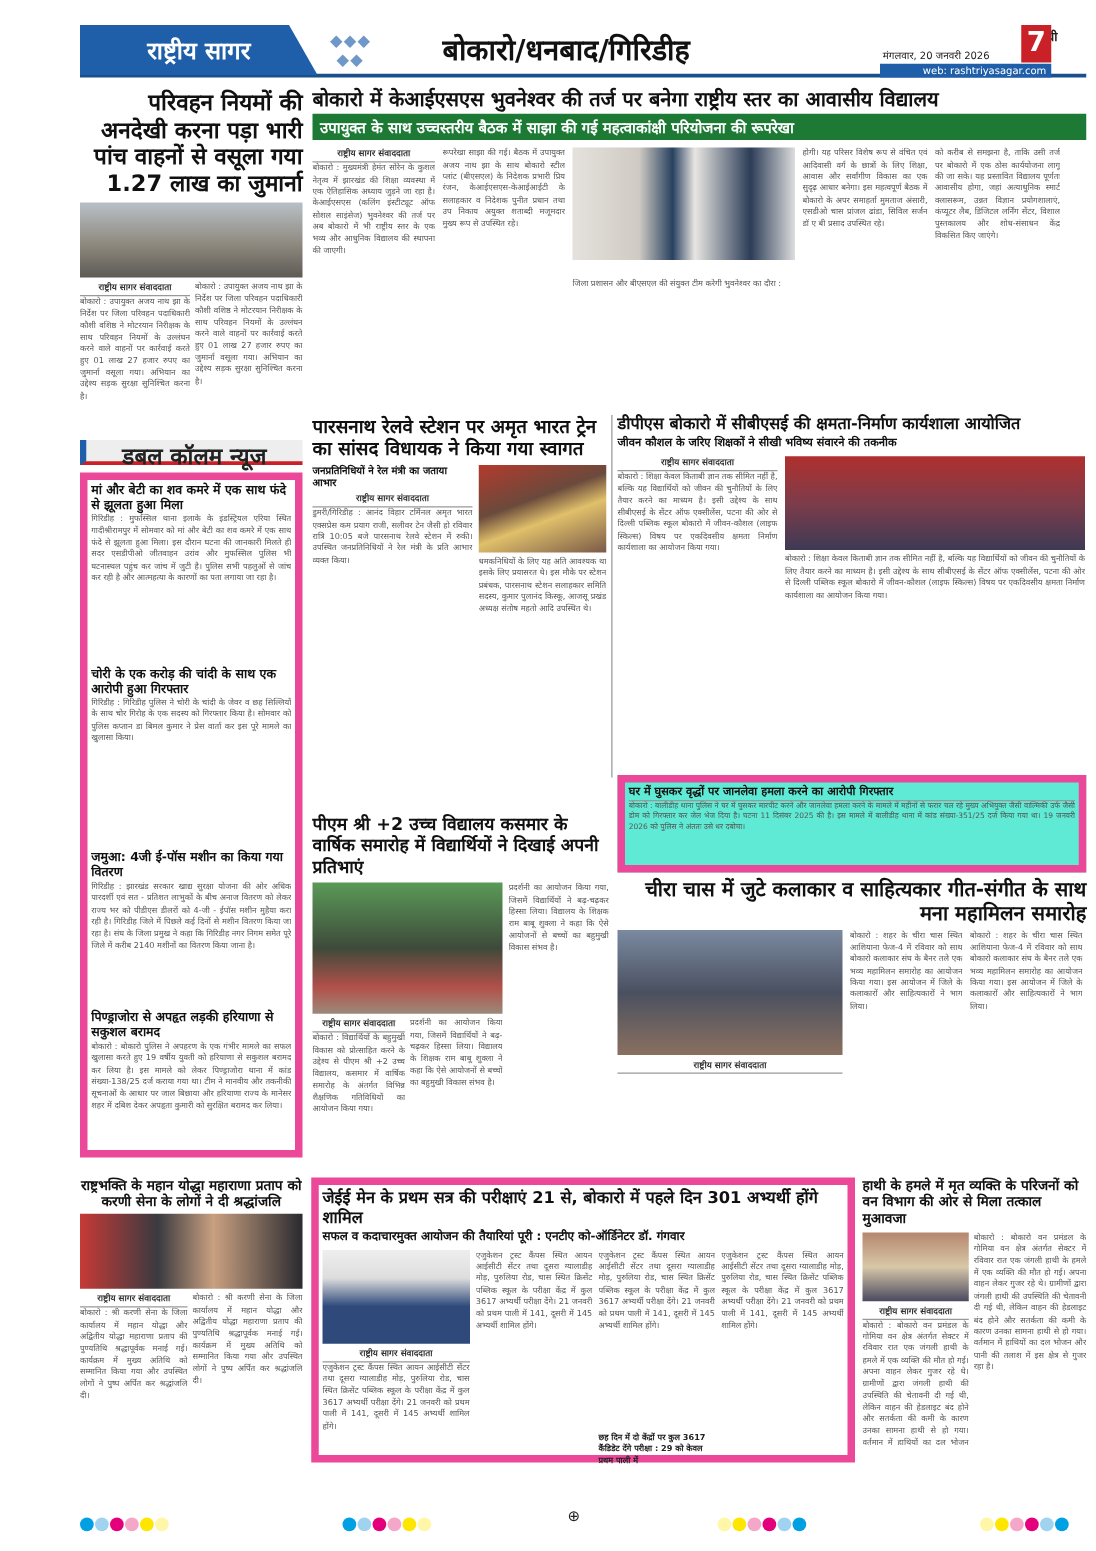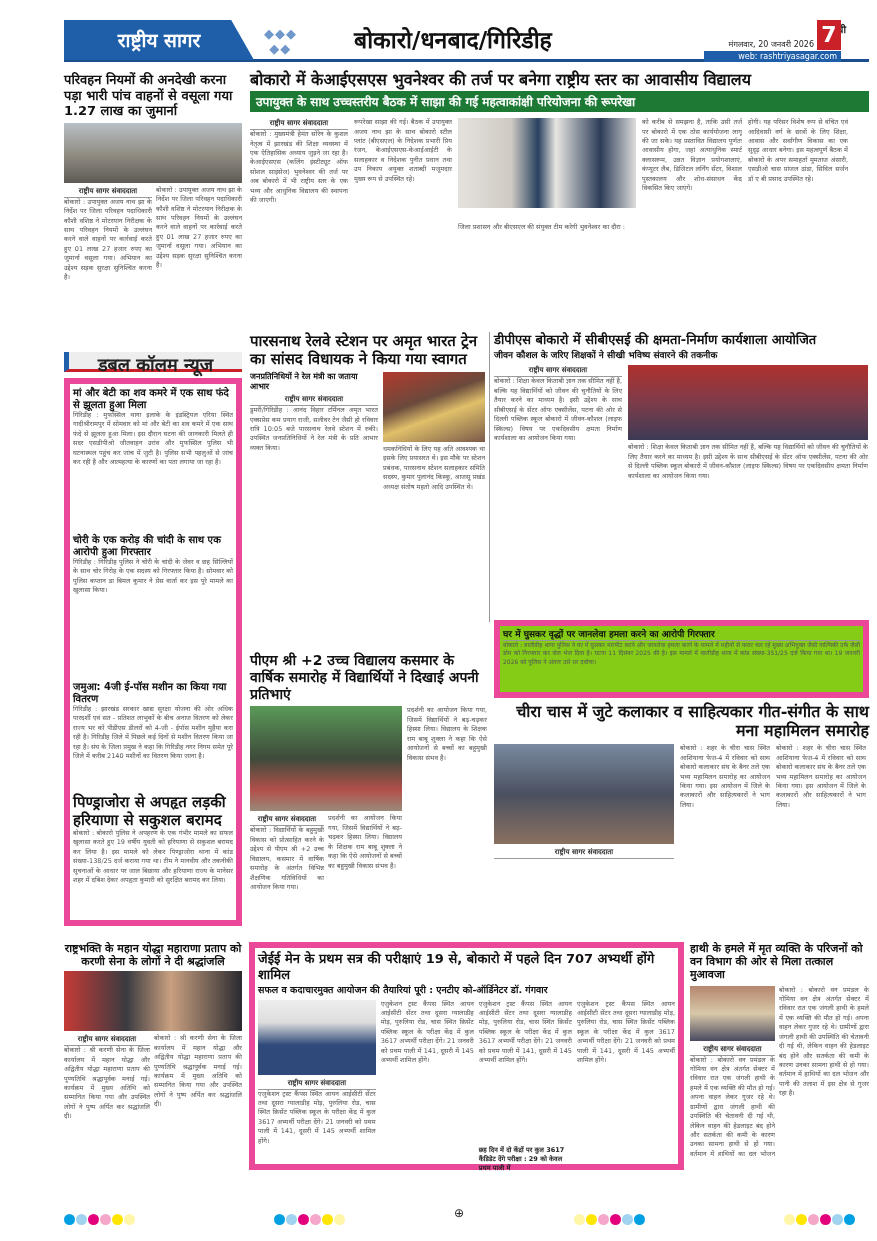--- a/index.html
+++ b/index.html
@@ -3,21 +3,21 @@
 <meta charset="utf-8">
 <style>
 *{box-sizing:border-box;margin:0;padding:0}
 body{width:877px;height:1241px;background:#fff;font-family:"DejaVu Sans",sans-serif;color:#222;position:relative;overflow:hidden}
 .abs{position:absolute}
 .mast{left:64px;top:20px;width:805px;height:42px;border-bottom:3px solid #1a4e8c}
 .logo{left:0;top:0;width:190px;height:40px;background:#1f5fa9;color:#fff;font-weight:bold;font-size:19px;display:flex;align-items:center;justify-content:center;clip-path:polygon(0 0,88% 0,100% 100%,0 100%)}
 .dots{left:200px;top:6px;width:60px;height:30px;font-size:13px;color:#6f97c9;letter-spacing:1px}
 .sect{left:290px;top:3px;font-size:23px;font-weight:bold;color:#111}
 .city{left:672px;top:2px;width:110px;text-align:right;font-size:10px;font-weight:bold}
-.date{left:620px;top:18px;width:130px;text-align:right;font-size:8px}
+.date{left:620px;top:18px;width:130px;text-align:center;font-size:8px}
 .pgno{left:753px;top:0;width:24px;height:30px;background:#c92127;color:#fff;font-size:22px;font-weight:bold;text-align:center;line-height:30px}
 .web{left:640px;top:31px;width:137px;height:11px;background:#1f5fa9;color:#fff;font-size:8px;text-align:right;padding-right:4px;line-height:11px}
 .h{font-weight:bold;color:#111;line-height:1.2}
 .txt{font-size:6.5px;line-height:1.45;color:#555;text-align:justify;overflow:hidden}
 .photo{background:linear-gradient(135deg,#8a8f93,#c7c2bb 40%,#6f6a65 70%,#a9a39c);}
 .byline{font-size:7px;font-weight:bold;color:#333;text-align:center;border-bottom:1px solid #999;padding-bottom:2px}
 .green{background:#1d7a35;color:#fff;font-weight:bold;font-size:12px;padding:2px 6px}
 .box{border:6px solid #ec4899}
 .vrule{background:#999;width:1px}
 .reg{font-size:12px;letter-spacing:2px}
@@ -30,59 +30,59 @@
   <div class="abs logo">राष्ट्रीय सागर</div>
   <div class="abs dots">◆◆◆<br>&nbsp;◆◆</div>
   <div class="abs sect">बोकारो/धनबाद/गिरिडीह</div>
   <div class="abs city">रांची</div>
   <div class="abs date">मंगलवार, 20 जनवरी 2026</div>
   <div class="abs pgno">7</div>
   <div class="abs web">web: rashtriyasagar.com</div>
 </div>
 
 <div class="abs" style="left:64px;top:72px;width:178px">
-  <div class="h" style="font-size:13px;text-align:left">परिवहन नियमों की अनदेखी करना पड़ा भारी पांच वाहनों से वसूला गया 1.27 लाख का जुमार्ना</div>
+  <div class="h" style="font-size:18px;text-align:right">परिवहन नियमों की अनदेखी करना पड़ा भारी पांच वाहनों से वसूला गया 1.27 लाख का जुमार्ना</div>
   <div class="photo" style="height:60px;margin-top:4px;background:linear-gradient(180deg,#b8c0c6,#8f8a80 55%,#5d5a55)"></div>
   <div style="display:flex;gap:4px;margin-top:3px">
     <div style="width:88px">
         <div class="byline">राष्ट्रीय सागर संवाददाता</div>
     <div class="txt" style="height:95px">बोकारो : उपायुक्त अजय नाथ झा के निर्देश पर जिला परिवहन पदाधिकारी कौशी वशिष्ठ ने मोटरयान निरीक्षक के साथ परिवहन नियमों के उल्लंघन करने वाले वाहनों पर कार्रवाई करते हुए 01 लाख 27 हजार रुपए का जुमार्ना वसूला गया। अभियान का उद्देश्य सड़क सुरक्षा सुनिश्चित करना है।</div>
       </div>
     <div class="txt" style="width:86px;height:110px">बोकारो : उपायुक्त अजय नाथ झा के निर्देश पर जिला परिवहन पदाधिकारी कौशी वशिष्ठ ने मोटरयान निरीक्षक के साथ परिवहन नियमों के उल्लंघन करने वाले वाहनों पर कार्रवाई करते हुए 01 लाख 27 हजार रुपए का जुमार्ना वसूला गया। अभियान का उद्देश्य सड़क सुरक्षा सुनिश्चित करना है।</div>
   </div>
 </div>
 
 <div class="abs" style="left:64px;top:352px;width:178px;height:20px;border-left:5px solid #1f5fa9;border-bottom:3px solid #c92127;background:#eee;text-align:center;font-size:18px;font-weight:bold">डबल कॉलम न्यूज</div>
 
 <div class="abs box" style="left:64px;top:378px;width:178px;height:548px;padding:3px">
   <div class="h" style="font-size:10px">मां और बेटी का शव कमरे में एक साथ फंदे से झूलता हुआ मिला</div>
   <div class="txt" style="height:120px">गिरिडीह : मुफस्सिल थाना इलाके के इंडस्ट्रियल एरिया स्थित गादीश्रीरामपुर में सोमवार को मां और बेटी का शव कमरे में एक साथ फंदे से झूलता हुआ मिला। इस दौरान घटना की जानकारी मिलते ही सदर एसडीपीओ जीतवाहन उरांव और मुफस्सिल पुलिस भी घटनास्थल पहुंच कर जांच में जुटी है। पुलिस सभी पहलुओं से जांच कर रही है और आत्महत्या के कारणों का पता लगाया जा रहा है।</div>
   <div class="h" style="font-size:10px;margin-top:3px">चोरी के एक करोड़ की चांदी के साथ एक आरोपी हुआ गिरफ्तार</div>
   <div class="txt" style="height:120px">गिरिडीह : गिरिडीह पुलिस ने चोरी के चांदी के जेवर व छह सिल्लियों के साथ चोर गिरोह के एक सदस्य को गिरफ्तार किया है। सोमवार को पुलिस कप्तान डा बिमल कुमार ने प्रेस वार्ता कर इस पूरे मामले का खुलासा किया।</div>
   <div class="h" style="font-size:10px;margin-top:3px">जमुआ: 4जी ई-पॉस मशीन का किया गया वितरण</div>
   <div class="txt" style="height:85px">गिरिडीह : झारखंड सरकार खाद्य सुरक्षा योजना की ओर अधिक पारदर्शी एवं सत - प्रतिशत लाभुकों के बीच अनाज वितरण को लेकर राज्य भर को पीडीएस डीलरों को 4-जी - ईपॉस मशीन मुहैया करा रही है। गिरिडीह जिले में पिछले कई दिनों से मशीन वितरण किया जा रहा है। संघ के जिला प्रमुख ने कहा कि गिरिडीह नगर निगम समेत पूरे जिले में करीब 2140 मशीनों का वितरण किया जाना है।</div>
-  <div class="h" style="font-size:15px;margin-top:3px">पिण्ड्राजोरा से अपहृत लड़की हरियाणा से सकुशल बरामद</div>
+  <div class="h" style="font-size:10px;margin-top:19px">पिण्ड्राजोरा से अपहृत लड़की हरियाणा से सकुशल बरामद</div>
   <div class="txt" style="height:110px">बोकारो : बोकारो पुलिस ने अपहरण के एक गंभीर मामले का सफल खुलासा करते हुए 19 वर्षीय युवती को हरियाणा से सकुशल बरामद कर लिया है। इस मामले को लेकर पिण्ड्राजोरा थाना में कांड संख्या-138/25 दर्ज कराया गया था। टीम ने मानवीय और तकनीकी सूचनाओं के आधार पर जाल बिछाया और हरियाणा राज्य के मानेसर शहर में दबिश देकर अपहृता कुमारी को सुरक्षित बरामद कर लिया।</div>
 </div>
 
 <div class="abs" style="left:250px;top:70px;width:619px">
   <div class="h" style="font-size:16px">बोकारो में केआईएसएस भुवनेश्वर की तर्ज पर बनेगा राष्ट्रीय स्तर का आवासीय विद्यालय</div>
   <div class="green" style="margin-top:2px">उपायुक्त के साथ उच्चस्तरीय बैठक में साझा की गई महत्वाकांक्षी परियोजना की रूपरेखा</div>
   <div style="display:flex;gap:6px;margin-top:6px">
     <div style="width:98px">
         <div class="byline">राष्ट्रीय सागर संवाददाता</div>
       <div class="txt" style="height:185px">बोकारो : मुख्यमंत्री हेमंत सोरेन के कुशल नेतृत्व में झारखंड की शिक्षा व्यवस्था में एक ऐतिहासिक अध्याय जुड़ने जा रहा है। केआईएसएस (कलिंग इंस्टीट्यूट ऑफ सोशल साइंसेज) भुवनेश्वर की तर्ज पर अब बोकारो में भी राष्ट्रीय स्तर के एक भव्य और आधुनिक विद्यालय की स्थापना की जाएगी।</div>
       </div>
     <div class="txt" style="width:98px;height:200px">रूपरेखा साझा की गई। बैठक में उपायुक्त अजय नाथ झा के साथ बोकारो स्टील प्लांट (बीएसएल) के निदेशक प्रभारी प्रिय रंजन, केआईएसएस-केआईआईटी के सलाहकार व निदेशक पुनीत प्रधान तथा उप निकाय अयुक्त शताब्दी मजूमदार मुख्य रूप से उपस्थित रहे।</div>
     <div style="width:178px">
       <div class="photo" style="height:90px;background:linear-gradient(90deg,#e5e2dd,#cfcac3 30%,#28415f 45%,#e8e6e2 55%,#2c3d57 80%,#ddd)"></div>
       <div class="txt" style="height:105px;margin-top:15px">जिला प्रशासन और बीएसएल की संयुक्त टीम करेगी भुवनेश्वर का दौरा :</div>
     </div>
+    <div class="txt" style="width:100px;height:200px">होगी। यह परिसर विशेष रूप से वंचित एवं आदिवासी वर्ग के छात्रों के लिए शिक्षा, आवास और सर्वांगीण विकास का एक सुदृढ़ आधार बनेगा। इस महत्वपूर्ण बैठक में बोकारो के अपर समाहर्ता मुमताज अंसारी, एसडीओ चास प्रांजल ढांडा, सिविल सर्जन डॉ ए बी प्रसाद उपस्थित रहे।</div>
     <div class="txt" style="width:100px;height:200px">को करीब से समझना है, ताकि उसी तर्ज पर बोकारो में एक ठोस कार्ययोजना लागू की जा सके। यह प्रस्तावित विद्यालय पूर्णतः आवासीय होगा, जहां अत्याधुनिक स्मार्ट क्लासरूम, उन्नत विज्ञान प्रयोगशालाएं, कंप्यूटर लैब, डिजिटल लर्निंग सेंटर, विशाल पुस्तकालय और शोध-संसाधन केंद्र विकसित किए जाएंगे।</div>
-    <div class="txt" style="width:100px;height:200px">होगी। यह परिसर विशेष रूप से वंचित एवं आदिवासी वर्ग के छात्रों के लिए शिक्षा, आवास और सर्वांगीण विकास का एक सुदृढ़ आधार बनेगा। इस महत्वपूर्ण बैठक में बोकारो के अपर समाहर्ता मुमताज अंसारी, एसडीओ चास प्रांजल ढांडा, सिविल सर्जन डॉ ए बी प्रसाद उपस्थित रहे।</div>
   </div>
 </div>
 
 <div class="abs" style="left:250px;top:332px;width:235px">
   <div class="h" style="font-size:15px">पारसनाथ रेलवे स्टेशन पर अमृत भारत ट्रेन का सांसद विधायक ने किया गया स्वागत</div>
   <div style="display:flex;gap:5px;margin-top:4px">
     <div style="width:128px">
       <div class="h" style="font-size:8px">जनप्रतिनिधियों ने रेल मंत्री का जताया आभार</div>
       <div class="byline" style="margin-top:3px">राष्ट्रीय सागर संवाददाता</div>
       <div class="txt" style="height:160px">डुमरी/गिरिडीह : आनंद विहार टर्मिनल अमृत भारत एक्सप्रेस कम प्रयाग राजी, सलीवर टेन जैसी हो रविवार रात्रि 10:05 बजे पारसनाथ रेलवे स्टेशन में रुकी। उपस्थित जनप्रतिनिधियों ने रेल मंत्री के प्रति आभार व्यक्त किया।</div>
@@ -103,21 +103,21 @@
         <div class="byline">राष्ट्रीय सागर संवाददाता</div>
       <div class="txt" style="height:200px">बोकारो : शिक्षा केवल किताबी ज्ञान तक सीमित नहीं है, बल्कि यह विद्यार्थियों को जीवन की चुनौतियों के लिए तैयार करने का माध्यम है। इसी उद्देश्य के साथ सीबीएसई के सेंटर ऑफ एक्सीलेंस, पटना की ओर से दिल्ली पब्लिक स्कूल बोकारो में जीवन-कौशल (लाइफ स्किल्स) विषय पर एकदिवसीय क्षमता निर्माण कार्यशाला का आयोजन किया गया।</div>
       </div>
     <div style="width:240px">
       <div class="photo" style="height:75px;background:linear-gradient(180deg,#b0302e,#7d3c4a 50%,#3d3a55)"></div>
       <div class="txt" style="height:130px;margin-top:3px">बोकारो : शिक्षा केवल किताबी ज्ञान तक सीमित नहीं है, बल्कि यह विद्यार्थियों को जीवन की चुनौतियों के लिए तैयार करने का माध्यम है। इसी उद्देश्य के साथ सीबीएसई के सेंटर ऑफ एक्सीलेंस, पटना की ओर से दिल्ली पब्लिक स्कूल बोकारो में जीवन-कौशल (लाइफ स्किल्स) विषय पर एकदिवसीय क्षमता निर्माण कार्यशाला का आयोजन किया गया।</div>
     </div>
   </div>
 </div>
 
-<div class="abs box" style="left:494px;top:620px;width:375px;height:78px;padding:3px;background:#84cc16">
+<div class="abs box" style="left:494px;top:620px;width:375px;height:78px;padding:3px;background:#5eead4">
   <div class="h" style="font-size:9px;border-bottom:1px solid #999">घर में घुसकर वृद्धों पर जानलेवा हमला करने का आरोपी गिरफ्तार</div>
   <div class="txt" style="height:60px;font-size:6px">बोकारो : बालीडीह थाना पुलिस ने घर में घुसकर मारपीट करने और जानलेवा हमला करने के मामले में महीनों से फरार चल रहे मुख्य अभियुक्त जैसी वाल्मिकी उर्फ जैसी डोम को गिरफ्तार कर जेल भेज दिया है। घटना 11 दिसंबर 2025 की है। इस मामले में बालीडीह थाना में कांड संख्या-351/25 दर्ज किया गया था। 19 जनवरी 2026 को पुलिस ने अंततः उसे धर दबोचा।</div>
 </div>
 
 <div class="abs" style="left:250px;top:652px;width:238px">
   <div class="h" style="font-size:14px">पीएम श्री +2 उच्च विद्यालय कसमार के वार्षिक समारोह में विद्यार्थियों ने दिखाई अपनी प्रतिभाएं</div>
   <div style="display:flex;gap:5px;margin-top:4px">
     <div style="width:152px">
       <div class="photo" style="height:105px;background:linear-gradient(180deg,#5a9a58,#3e4a3a 50%,#b2504a 80%,#9a8a7a)"></div>
       <div style="display:flex;gap:4px;margin-top:3px">
@@ -150,21 +150,21 @@
   <div style="display:flex;gap:4px;margin-top:3px">
     <div style="width:86px">
         <div class="byline">राष्ट्रीय सागर संवाददाता</div>
     <div class="txt" style="height:125px">बोकारो : श्री करणी सेना के जिला कार्यालय में महान योद्धा और अद्वितीय योद्धा महाराणा प्रताप की पुण्यतिथि श्रद्धापूर्वक मनाई गई। कार्यक्रम में मुख्य अतिथि को सम्मानित किया गया और उपस्थित लोगों ने पुष्प अर्पित कर श्रद्धांजलि दी।</div>
       </div>
     <div class="txt" style="width:88px;height:140px">बोकारो : श्री करणी सेना के जिला कार्यालय में महान योद्धा और अद्वितीय योद्धा महाराणा प्रताप की पुण्यतिथि श्रद्धापूर्वक मनाई गई। कार्यक्रम में मुख्य अतिथि को सम्मानित किया गया और उपस्थित लोगों ने पुष्प अर्पित कर श्रद्धांजलि दी।</div>
   </div>
 </div>
 
 <div class="abs box" style="left:249px;top:942px;width:435px;height:228px;padding:3px">
-  <div class="h" style="font-size:13px">जेईई मेन के प्रथम सत्र की परीक्षाएं 19 से, बोकारो में पहले दिन 707 अभ्यर्थी होंगे शामिल</div>
+  <div class="h" style="font-size:13px">जेईई मेन के प्रथम सत्र की परीक्षाएं 21 से, बोकारो में पहले दिन 301 अभ्यर्थी होंगे शामिल</div>
   <div class="h" style="font-size:9.5px;margin-top:2px">सफल व कदाचारमुक्त आयोजन की तैयारियां पूरी : एनटीए को-ऑर्डिनेटर डॉ. गंगवार</div>
   <div style="display:flex;gap:5px;margin-top:4px">
     <div style="width:120px">
       <div class="photo" style="height:75px;background:linear-gradient(180deg,#eee,#ddd 30%,#2f4a7a 60%,#2f4a7a)"></div>
       <div class="byline" style="margin-top:3px">राष्ट्रीय सागर संवाददाता</div>
       <div class="txt" style="height:60px">एजुकेशन ट्रस्ट कैंपस स्थित आयन आईसीटी सेंटर तथा दूसरा ग्यालाडीह मोड़, पुरुलिया रोड, चास स्थित क्रिसेंट पब्लिक स्कूल के परीक्षा केंद्र में कुल 3617 अभ्यर्थी परीक्षा देंगे। 21 जनवरी को प्रथम पाली में 141, दूसरी में 145 अभ्यर्थी शामिल होंगे।</div>
     </div>
     <div class="txt" style="width:95px;height:170px">एजुकेशन ट्रस्ट कैंपस स्थित आयन आईसीटी सेंटर तथा दूसरा ग्यालाडीह मोड़, पुरुलिया रोड, चास स्थित क्रिसेंट पब्लिक स्कूल के परीक्षा केंद्र में कुल 3617 अभ्यर्थी परीक्षा देंगे। 21 जनवरी को प्रथम पाली में 141, दूसरी में 145 अभ्यर्थी शामिल होंगे।</div>
     <div style="width:95px">
         <div class="txt" style="height:145px">एजुकेशन ट्रस्ट कैंपस स्थित आयन आईसीटी सेंटर तथा दूसरा ग्यालाडीह मोड़, पुरुलिया रोड, चास स्थित क्रिसेंट पब्लिक स्कूल के परीक्षा केंद्र में कुल 3617 अभ्यर्थी परीक्षा देंगे। 21 जनवरी को प्रथम पाली में 141, दूसरी में 145 अभ्यर्थी शामिल होंगे।</div>

